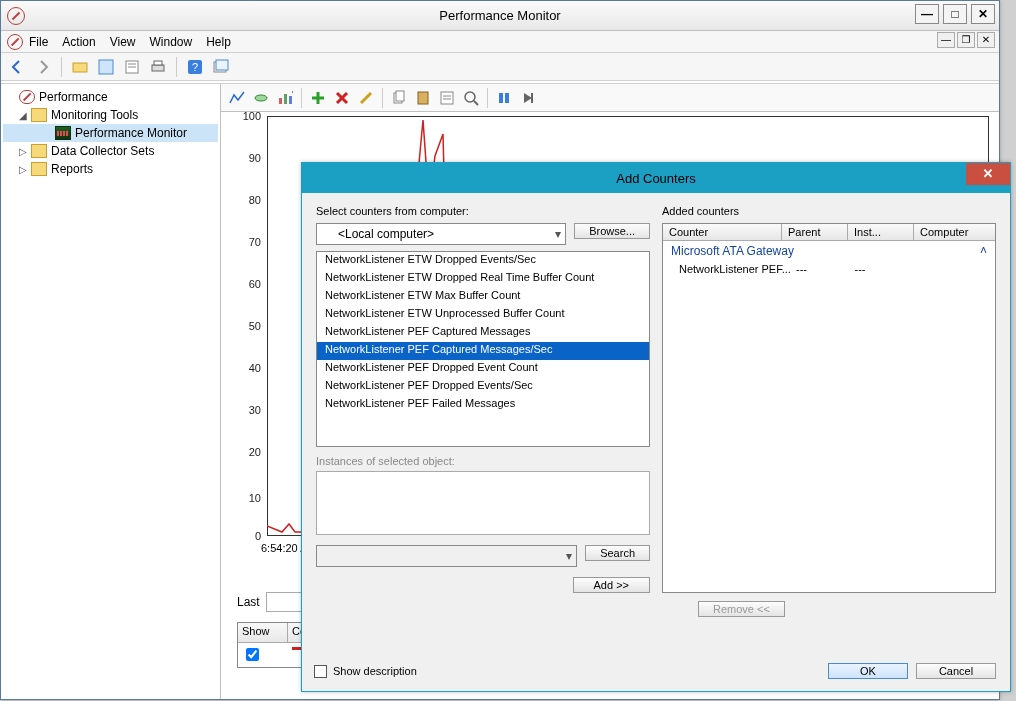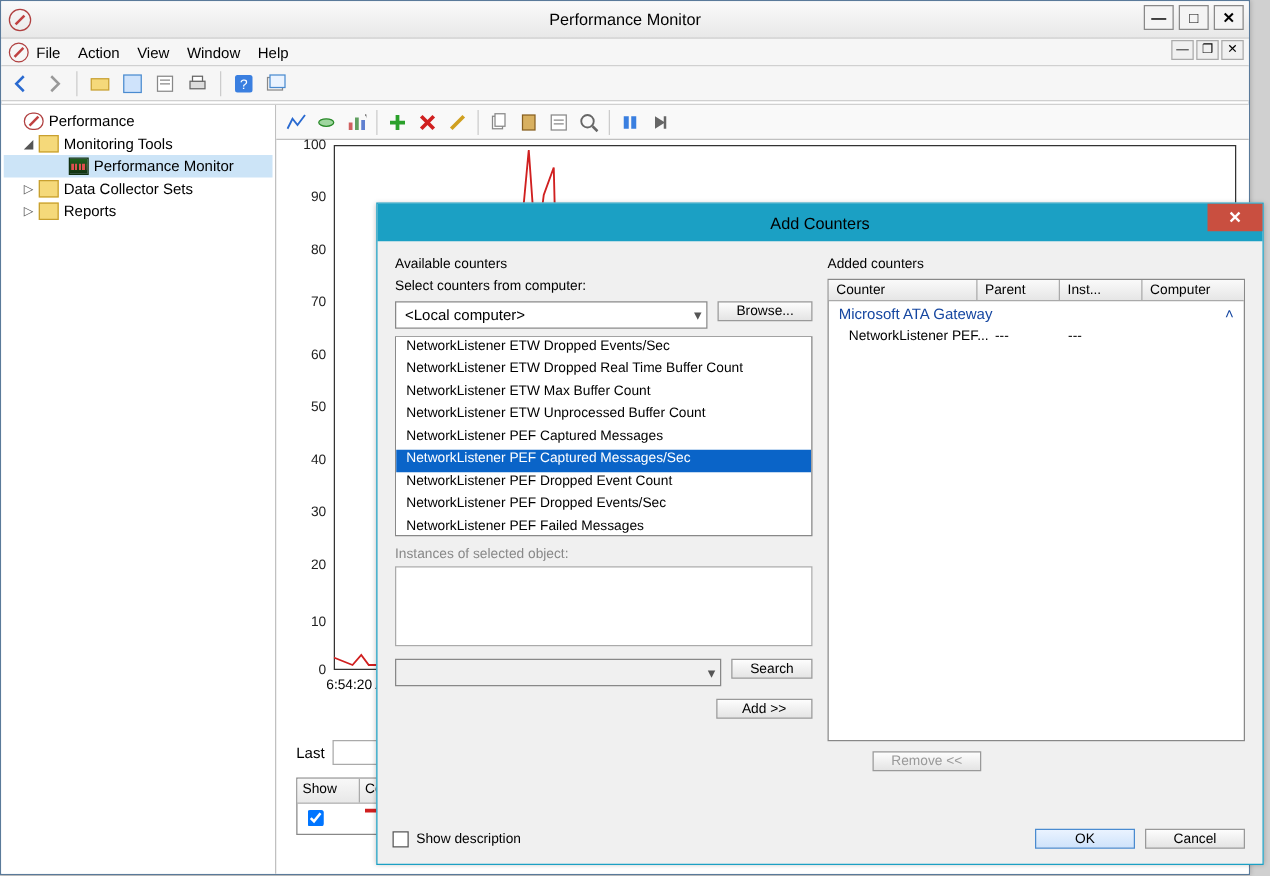--- a/index.html
+++ b/index.html
@@ -47,21 +47,21 @@
   .th-cell { border-right:1px solid #aaa; padding:2px 4px; font-size:11px;}
   .td-row { display:flex; height:20px;}
   
   .dialog { left:301px; top:162px; width:710px; height:530px; background:#f0f0f0; border:1px solid #1ba0c4;}
   .dlg-title { height:30px; background:#1ba0c4; display:flex; align-items:center; justify-content:center; color:#000; font-size:13px; position:relative;}
   .dlg-close { position:absolute; right:0; top:0; width:44px; height:22px; background:#c94f40; color:#fff; text-align:center; line-height:22px; font-weight:bold; cursor:pointer;}
   .dlg-body { padding:12px 14px; display:flex; gap:12px; height:442px;}
   .panel { flex:1; display:flex; flex-direction:column;}
   .label { font-size:11px; margin-bottom:6px;}
   .combo-row { display:flex; gap:8px; margin-bottom:6px;}
-  .combo { flex:1; height:22px; border:1px solid #888; background:#fff; display:flex; align-items:center; padding:0 7px; position:relative;}
+  .combo { flex:1; height:22px; border:1px solid #888; background:#fff; display:flex; align-items:center; padding:0 21px; position:relative;}
   .combo::after{ content:"▾"; position:absolute; right:4px; top:3px; color:#555;}
   .btn { height:16px; border:1px solid #999; background:linear-gradient(#fdfdfd,#e4e4e4); padding:0 14px; cursor:pointer; font-size:11px;}
   .btn.primary{ border-color:#4a8bd0; background:linear-gradient(#eaf3ff,#cfe3fb);}
   .listbox { flex:1; border:1px solid #888; background:#fff; overflow-y:scroll; font-size:11px;}
   .list-item { height:18px; padding:1px 8px; white-space:nowrap; cursor:pointer;}
   .list-item.selected { background:#0a64c8; color:#fff;}
   .inst-label { color:#888; font-size:11px; margin-top:8px;}
   .inst-box { height:64px; border:1px solid #aaa; background:#fff; margin-top:4px;}
   .search-row { display:flex; gap:8px; margin-top:10px;}
   .add-row { display:flex; justify-content:flex-end; margin-top:10px;}
@@ -299,29 +299,28 @@
   </div>
 </div>
 
 <div class="window dialog">
   <div class="dlg-title">
     <span>Add Counters</span>
     <div class="dlg-close">✕</div>
   </div>
   <div class="dlg-body">
     <div class="panel">
-      <div class="label">Available counters</div>
       <div class="label" style="margin-top:0">Select counters from computer:</div>
       <div class="combo-row">
         <div class="combo">
             <span>&lt;Local computer&gt;</span>
           </div>
         <button class="btn">Browse...</button>
       </div>
-      <div class="listbox" id="counter-list" style="height:160px; flex:none;">
+      <div class="listbox" id="counter-list" style="height:196px; flex:none;">
           <div class="list-item">NetworkListener ETW Dropped Events/Sec</div>
           <div class="list-item">NetworkListener ETW Dropped Real Time Buffer Count</div>
           <div class="list-item">NetworkListener ETW Max Buffer Count</div>
           <div class="list-item">NetworkListener ETW Unprocessed Buffer Count</div>
           <div class="list-item">NetworkListener PEF Captured Messages</div>
           <div class="list-item selected">NetworkListener PEF Captured Messages/Sec</div>
           <div class="list-item">NetworkListener PEF Dropped Event Count</div>
           <div class="list-item">NetworkListener PEF Dropped Events/Sec</div>
           <div class="list-item">NetworkListener PEF Failed Messages</div>
         </div>

